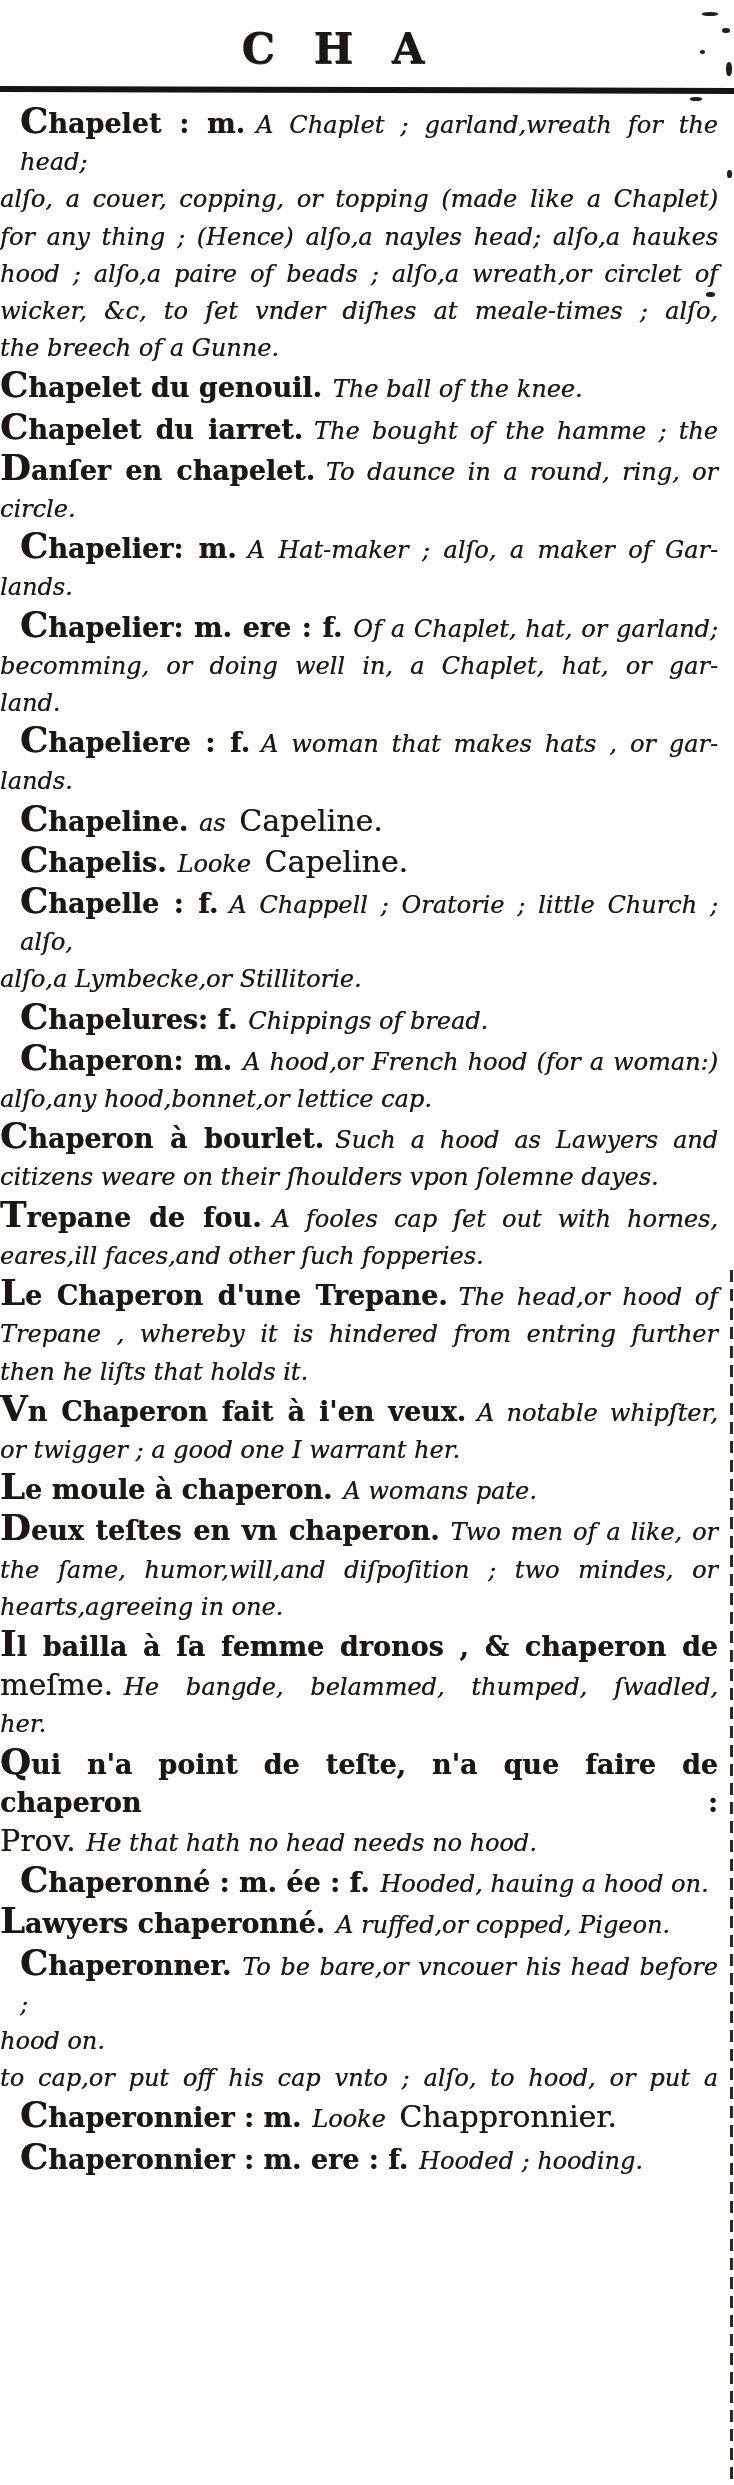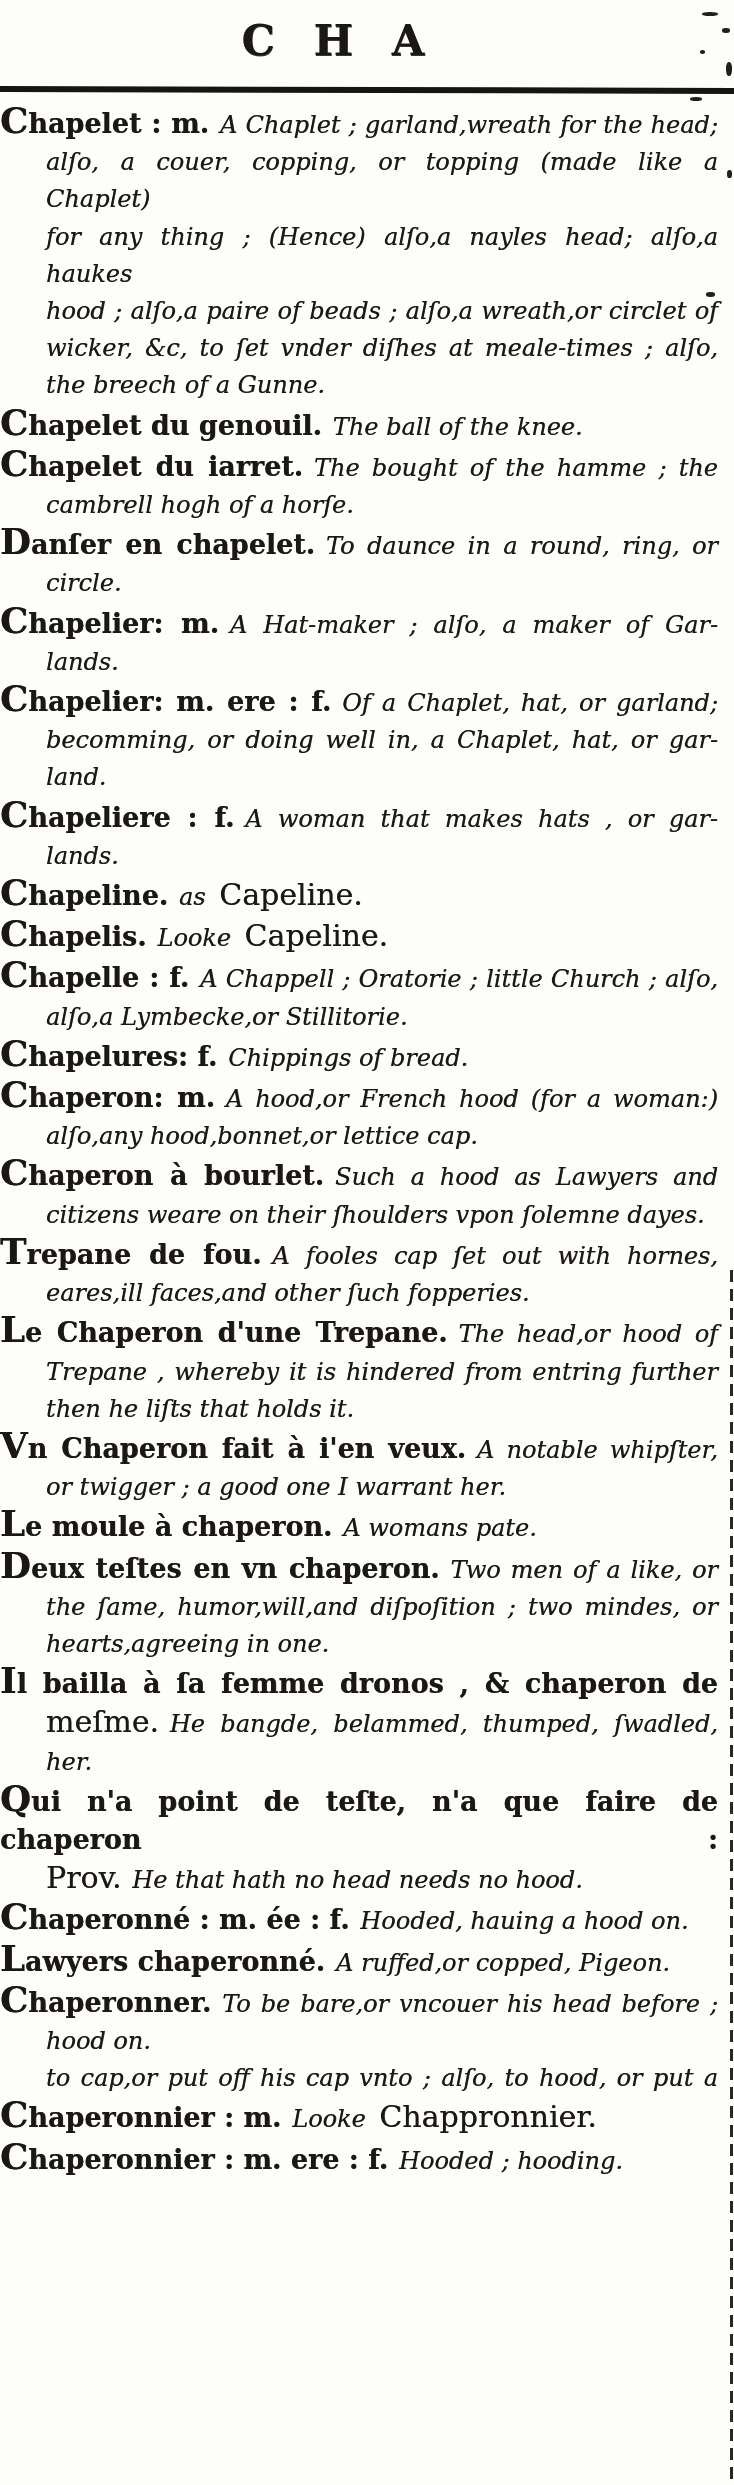--- a/index.html
+++ b/index.html
@@ -10,41 +10,41 @@
     font-family: "DejaVu Serif", "Liberation Serif", serif;
     color: var(--ink);
     position: relative;
     overflow: hidden;
   }
   .page {
     position: absolute; inset: 0;
     background: var(--paper);
   }
   .header {
-    position: absolute; top: 16px; left: 0; width: 678px;
+    position: absolute; top: 24px; left: 0; width: 678px;
     text-align: center;
     font-size: 42px; font-weight: bold;
     letter-spacing: 12px;
     text-shadow: 0.5px 0.6px 0 rgba(24,19,12,0.85);
   }
   .rule {
     position: absolute; top: 87px; left: -2px; width: 740px; height: 6px;
     background: #171513;
     transform: rotate(0.15deg);
   }
   .text-block {
     position: absolute; top: 104px; left: 0; width: 734px;
   }
   .line {
     line-height: 34.2px;
     padding-right: 16px;
     text-shadow: 0.3px 0.4px 0 rgba(27,23,18,0.75);
   }
-  .n0 { }
-  .n1 { margin-left: 46px; }
+  .n0 { margin-left: 20px; }
+  .n1 { }
   .n2 { }
   .just { text-align: justify; text-align-last: justify; }
   .head::first-letter { font-size: 1.32em; }
   .seg-h { font-weight: bold; font-size: 27px; }
   .seg-r { font-weight: normal; font-size: 30px; }
   .seg-i { font-style: italic; font-size: 24px; }
   .seg + .seg { margin-left: 0.45em; }
   .edge-line {
     position: absolute; right: 1px; top: 1270px; height: 1215px; width: 3px;
     background: repeating-linear-gradient(to bottom, #2b2620 0 12px, transparent 12px 19px);
@@ -68,21 +68,20 @@
   <div class="text-block">
 
   <div class="line n0 just head"><span class="seg seg-h">Chapelet : m.</span><span class="seg seg-i">A Chaplet ; garland,wreath for the head;</span></div>
       <div class="line n1 just"><span class="seg seg-i">alſo, a couer, copping, or topping (made like a Chaplet)</span></div>
       <div class="line n1 just"><span class="seg seg-i">for any thing ; (Hence) alſo,a nayles head; alſo,a haukes</span></div>
       <div class="line n1 just"><span class="seg seg-i">hood ; alſo,a paire of beads ; alſo,a wreath,or circlet of</span></div>
       <div class="line n1 just"><span class="seg seg-i">wicker, &amp;c, to ſet vnder diſhes at meale-times ; alſo,</span></div>
       <div class="line n1"><span class="seg seg-i">the breech of a Gunne.</span></div>
       <div class="line n2 head"><span class="seg seg-h">Chapelet du genouil.</span><span class="seg seg-i">The ball of the knee.</span></div>
       <div class="line n2 just head"><span class="seg seg-h">Chapelet du iarret.</span><span class="seg seg-i">The bought of the hamme ; the</span></div>
-      <div class="line n1"><span class="seg seg-i">cambrell hogh of a horſe.</span></div>
       <div class="line n2 just head"><span class="seg seg-h">Danſer en chapelet.</span><span class="seg seg-i">To daunce in a round, ring, or</span></div>
       <div class="line n1"><span class="seg seg-i">circle.</span></div>
       <div class="line n0 just head"><span class="seg seg-h">Chapelier: m.</span><span class="seg seg-i">A Hat-maker ; alſo, a maker of Gar-</span></div>
       <div class="line n1"><span class="seg seg-i">lands.</span></div>
       <div class="line n0 just head"><span class="seg seg-h">Chapelier: m. ere : f.</span><span class="seg seg-i">Of a Chaplet, hat, or garland;</span></div>
       <div class="line n1 just"><span class="seg seg-i">becomming, or doing well in, a Chaplet, hat, or gar-</span></div>
       <div class="line n1"><span class="seg seg-i">land.</span></div>
       <div class="line n0 just head"><span class="seg seg-h">Chapeliere : f.</span><span class="seg seg-i">A woman that makes hats , or gar-</span></div>
       <div class="line n1"><span class="seg seg-i">lands.</span></div>
       <div class="line n0 head"><span class="seg seg-h">Chapeline.</span><span class="seg seg-i">as</span><span class="seg seg-r">Capeline.</span></div>

